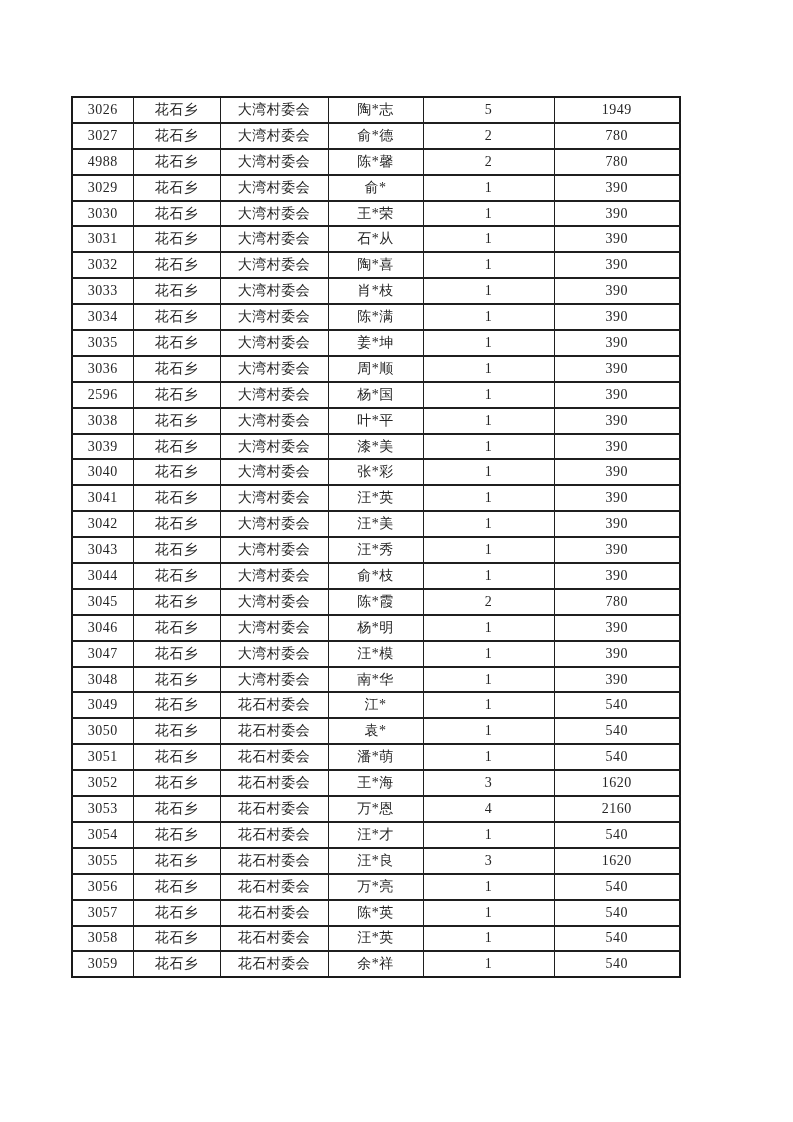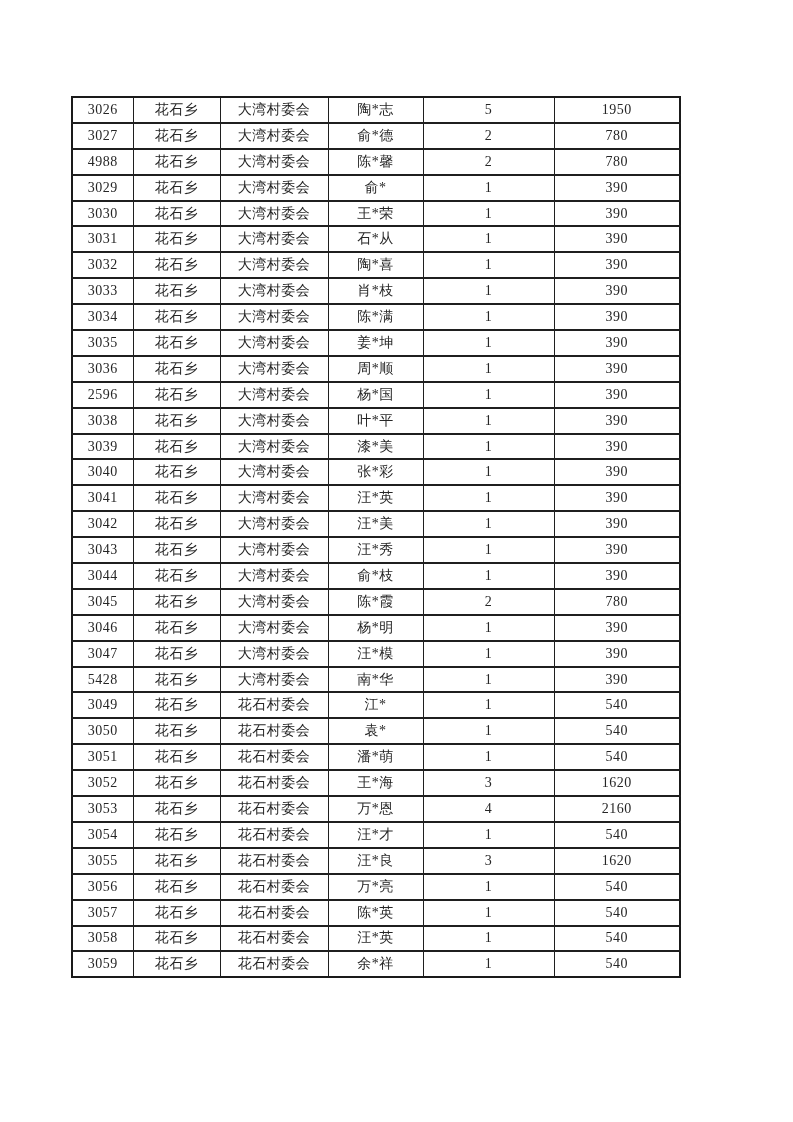--- a/index.html
+++ b/index.html
@@ -64,21 +64,21 @@
       <col class="c-count">
       <col class="c-amount">
     </colgroup>
     <tbody>
         <tr>
           <td>3026</td>
           <td>花石乡</td>
           <td>大湾村委会</td>
           <td>陶*志</td>
           <td>5</td>
-          <td>1950</td>
+          <td>1949</td>
         </tr>
         <tr>
           <td>3027</td>
           <td>花石乡</td>
           <td>大湾村委会</td>
           <td>俞*德</td>
           <td>2</td>
           <td>780</td>
         </tr>
         <tr>
@@ -235,21 +235,21 @@
         </tr>
         <tr>
           <td>3047</td>
           <td>花石乡</td>
           <td>大湾村委会</td>
           <td>汪*模</td>
           <td>1</td>
           <td>390</td>
         </tr>
         <tr>
-          <td>5428</td>
+          <td>3048</td>
           <td>花石乡</td>
           <td>大湾村委会</td>
           <td>南*华</td>
           <td>1</td>
           <td>390</td>
         </tr>
         <tr>
           <td>3049</td>
           <td>花石乡</td>
           <td>花石村委会</td>

